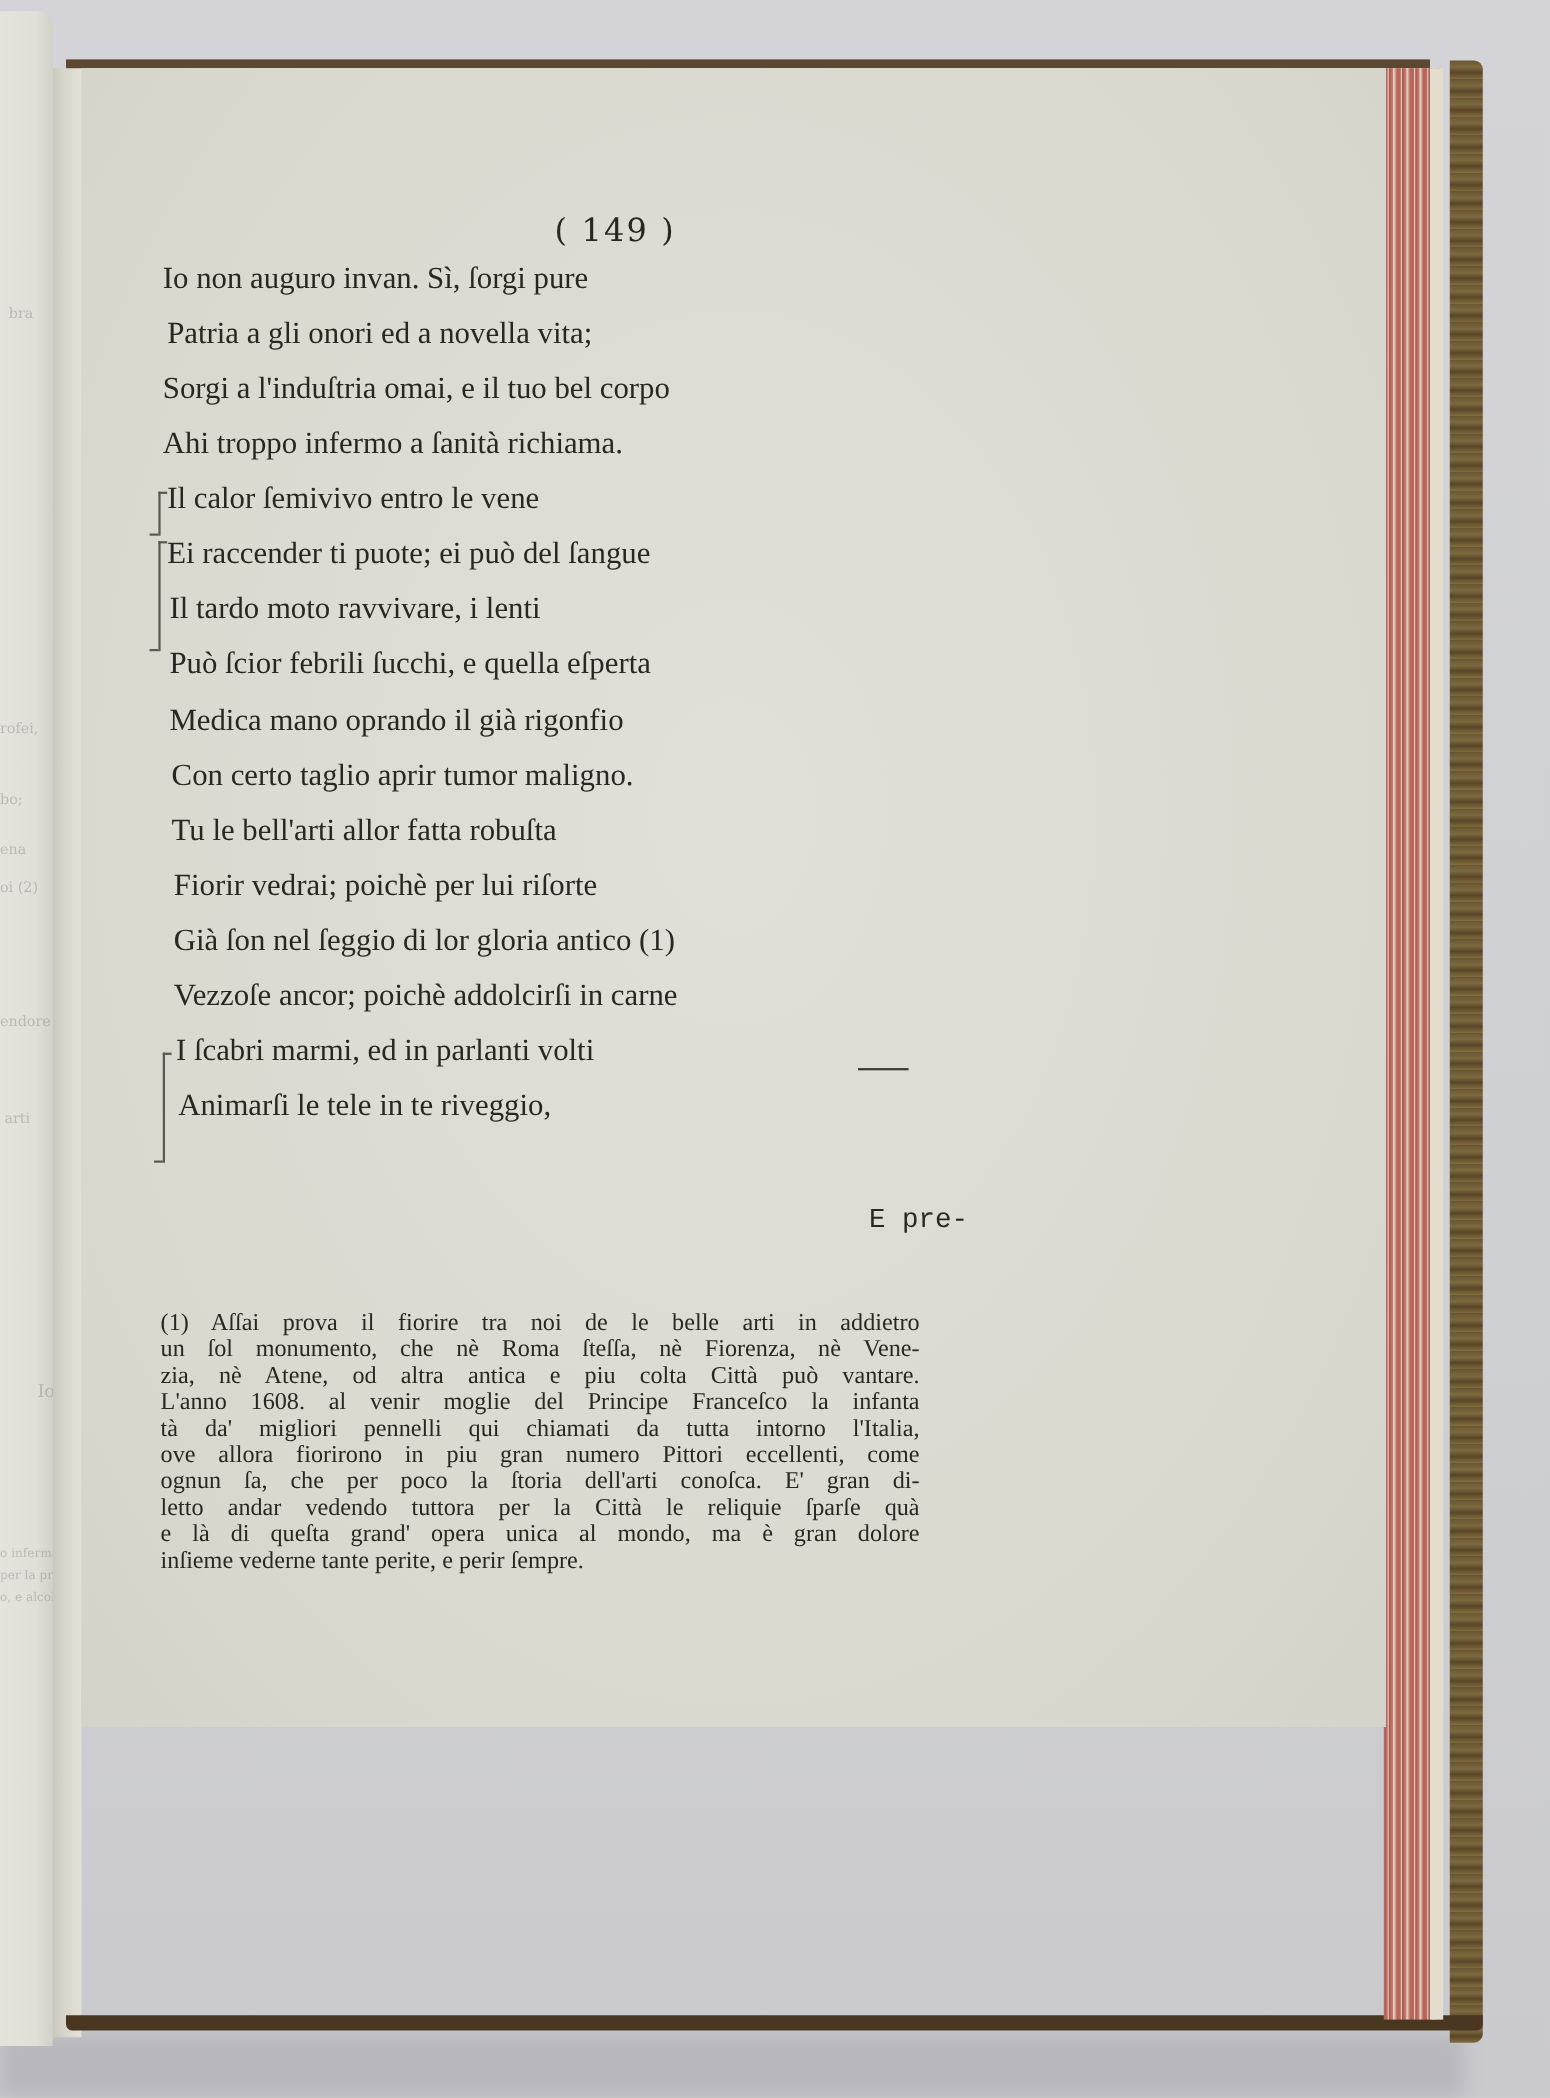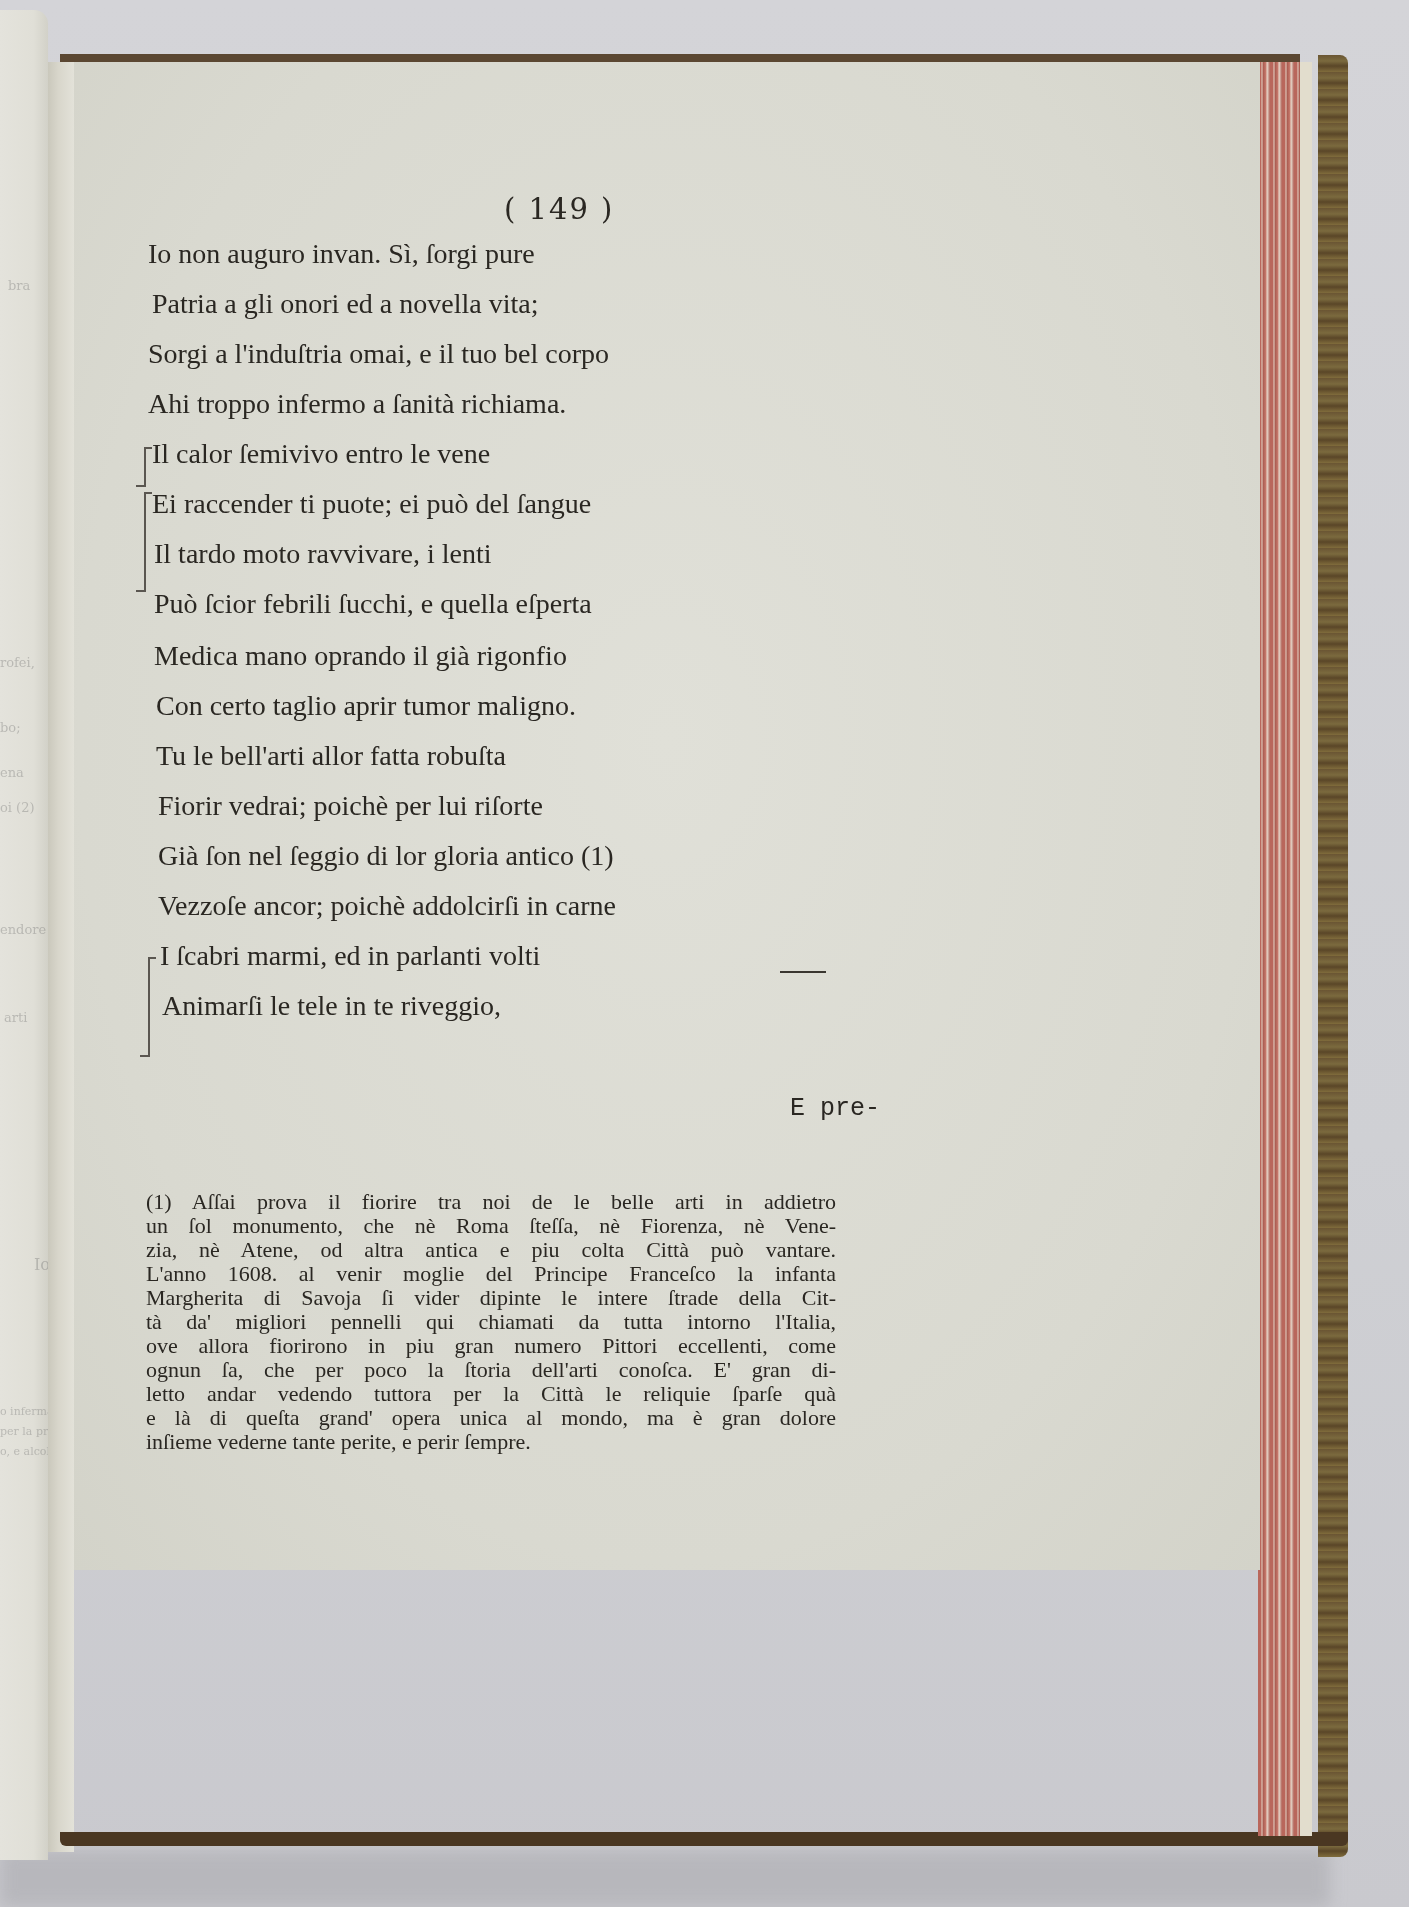--- a/index.html
+++ b/index.html
@@ -113,21 +113,20 @@
   <div class="bracket" style="left:70px;top:430px;height:100px"></div>
   <div class="bracket" style="left:74px;top:895px;height:100px"></div>
 
   <div class="catchword ink">E pre-</div>
 
   <div class="footnote ink">
     <span class="footnote-line">(1) Aſſai prova il fiorire tra noi de le belle arti in addietro</span>
     <span class="footnote-line">un ſol monumento, che nè Roma ſteſſa, nè Fiorenza, nè Vene-</span>
     <span class="footnote-line">zia, nè Atene, od altra antica e piu colta Città può vantare.</span>
     <span class="footnote-line">L'anno 1608. al venir moglie del Principe Franceſco la infanta</span>
-    <span class="footnote-line">Margherita di Savoja ſi vider dipinte le intere ſtrade della Cit-</span>
     <span class="footnote-line">tà da' migliori pennelli qui chiamati da tutta intorno l'Italia,</span>
     <span class="footnote-line">ove allora fiorirono in piu gran numero Pittori eccellenti, come</span>
     <span class="footnote-line">ognun ſa, che per poco la ſtoria dell'arti conoſca. E' gran di-</span>
     <span class="footnote-line">letto andar vedendo tuttora per la Città le reliquie ſparſe quà</span>
     <span class="footnote-line">e là di queſta grand' opera unica al mondo, ma è gran dolore</span>
     <span class="footnote-line last">inſieme vederne tante perite, e perir ſempre.</span>
   </div>
 </div>
 
 </body></html>

